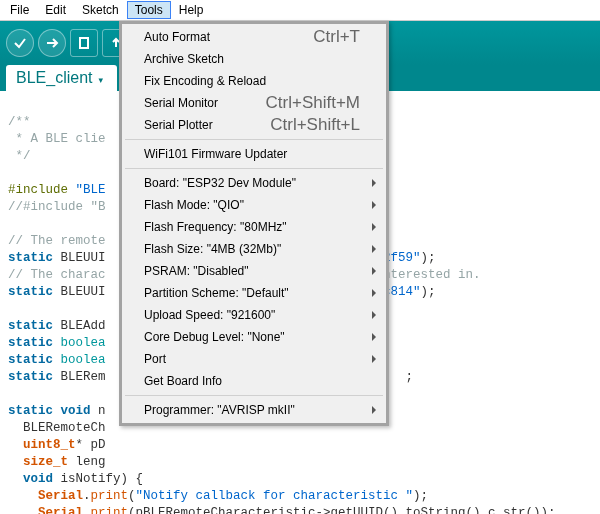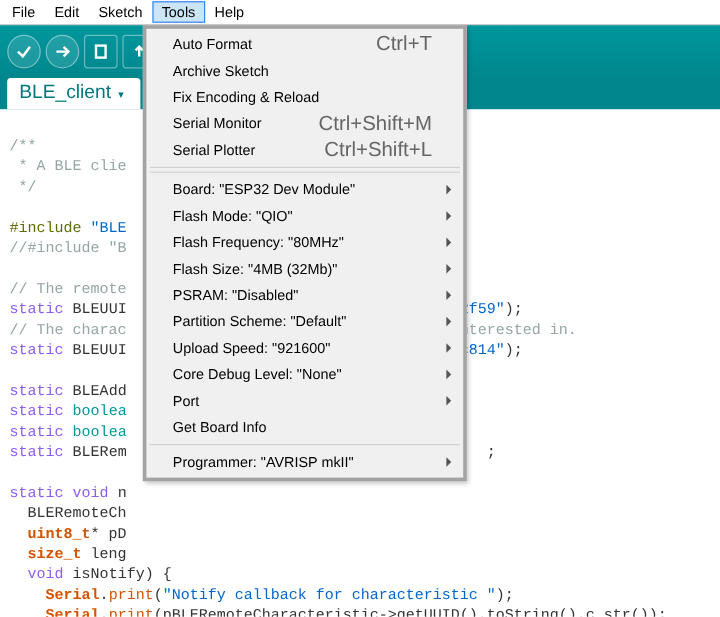--- a/index.html
+++ b/index.html
@@ -15,21 +15,21 @@
 .tb-btn.round { border-radius: 50%; background: rgba(255,255,255,0.12); }
 
 .tabbar { background: #00878d; height: 26px; display: flex; align-items: flex-end; padding: 0 6px; }
 .tab { background: #fff; color: #00777d; padding: 4px 14px 4px 10px; border-radius: 3px 3px 0 0; font-size: 16px; position: relative; }
 .tab::after { content: "▾"; font-size: 9px; margin-left: 6px; color: #00777d; }
 
 .editor { font-family: Consolas, "Courier New", monospace; font-size: 12.5px; line-height: 17px; padding: 6px 8px; white-space: pre; color: #333; }
 .c-comm { color: #95a5a6; }
 .c-pre  { color: #6a8759; color:#5e6d03; }
 .c-str  { color: #0066cc; }
-.c-kw   { color: #8b5cf6; }
+.c-kw   { color: #0369a1; font-weight: bold; }
 .c-ty   { color: #d35400; font-weight: bold; }
 .c-fn   { color: #d35400; }
 .c-bool { color: #00979c; }
 
 .dropdown { position: absolute; top: 21px; left: 119px; width: 270px; background: #f0f0f0; border: 3px solid #a3a3a3; box-shadow: 2px 2px 4px rgba(0,0,0,0.25); z-index: 50; padding: 2px; }
 .dropdown .row { display: flex; align-items: center; height: 22px; padding: 0 24px 0 20px; position: relative; cursor: default; }
 .dropdown .row .lbl { flex: 1; }
 .dropdown .row .sc  { color: #666; font-size: 17px; }
 .dropdown .sep { height: 1px; background: #d0d0d0; margin: 3px 1px; }
 .dropdown .row.sub::after { content: ""; position: absolute; right: 8px; width: 0; height: 0; border-left: 4px solid #555; border-top: 4px solid transparent; border-bottom: 4px solid transparent; }
@@ -122,20 +122,23 @@
     </div>
     <div class="row">
       <span class="lbl">Serial Monitor</span>
       <span class="sc">Ctrl+Shift+M</span>
     </div>
     <div class="row">
       <span class="lbl">Serial Plotter</span>
       <span class="sc">Ctrl+Shift+L</span>
     </div>
     <div class="sep"></div>
+    <div class="row">
+      <span class="lbl">WiFi101 Firmware Updater</span>
+    </div>
     <div class="sep"></div>
     <div class="row sub">
       <span class="lbl">Board: "ESP32 Dev Module"</span>
     </div>
     <div class="row sub">
       <span class="lbl">Flash Mode: "QIO"</span>
     </div>
     <div class="row sub">
       <span class="lbl">Flash Frequency: "80MHz"</span>
     </div>

